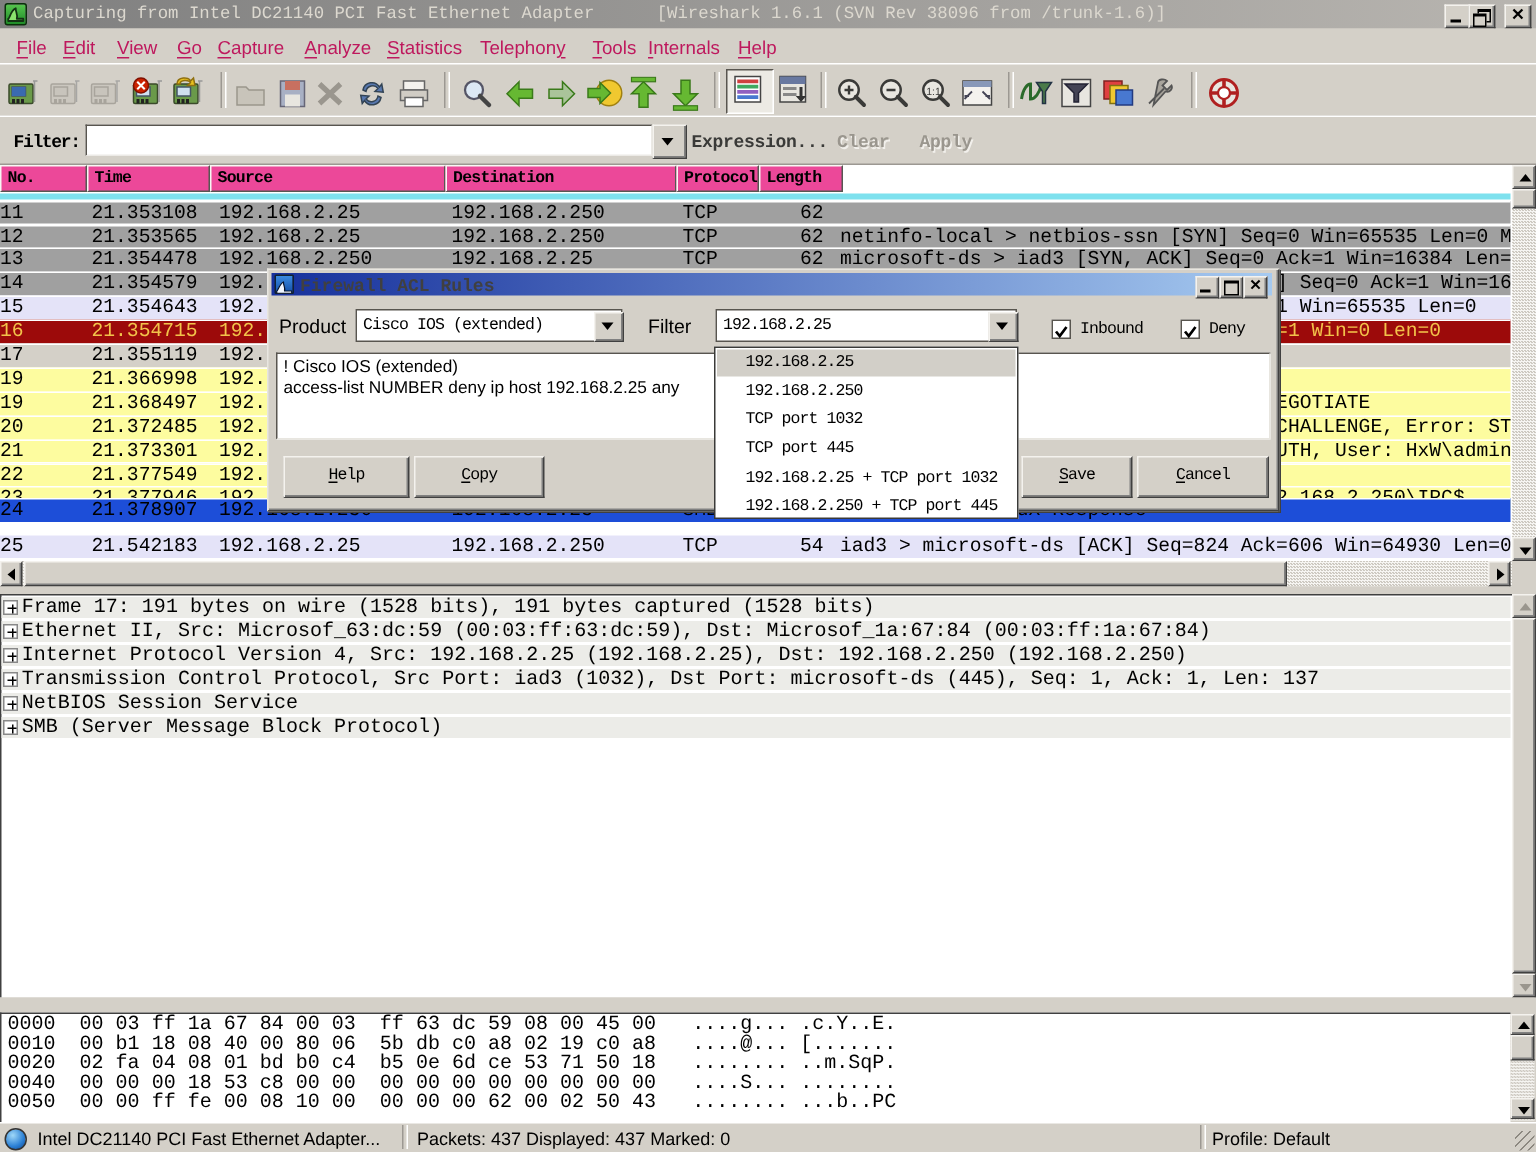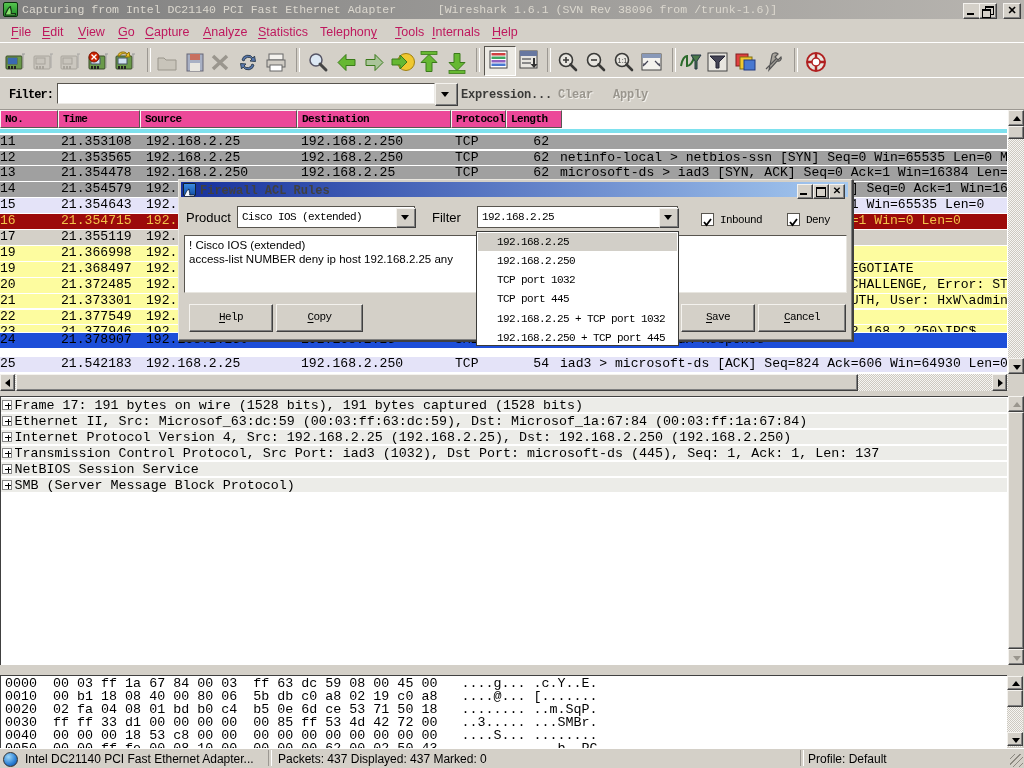--- a/index.html
+++ b/index.html
@@ -428,21 +428,20 @@
     <div class="tri" style="left:4px;top:6px;border-left:4px solid transparent;border-right:4px solid transparent;border-top:5px solid #9a968e"></div>
   </div>
 <div class="arrowbox" style="left:1008px;top:412px;width:16px;height:237px"></div>
 
 <div class="abs" style="left:0;top:665px;width:1024px;height:11px;background:#d4d0c8"></div>
 <div class="abs" style="left:0;top:675px;width:1007px;height:73px;background:#fff;border-top:1px solid #404040;border-left:1px solid #404040;box-sizing:border-box;overflow:hidden">
 <div id="hex" style="position:absolute;left:4px;top:1px">
       <div class="dtxt" style="height:13.1px;line-height:13.1px">0000  00 03 ff 1a 67 84 00 03  ff 63 dc 59 08 00 45 00   ....g... .c.Y..E.</div>
       <div class="dtxt" style="height:13.1px;line-height:13.1px">0010  00 b1 18 08 40 00 80 06  5b db c0 a8 02 19 c0 a8   ....@... [.......</div>
       <div class="dtxt" style="height:13.1px;line-height:13.1px">0020  02 fa 04 08 01 bd b0 c4  b5 0e 6d ce 53 71 50 18   ........ ..m.SqP.</div>
-      <div class="dtxt" style="height:13.1px;line-height:13.1px">0030  ff ff 33 d1 00 00 00 00  00 85 ff 53 4d 42 72 00   ..3..... ...SMBr.</div>
       <div class="dtxt" style="height:13.1px;line-height:13.1px">0040  00 00 00 18 53 c8 00 00  00 00 00 00 00 00 00 00   ....S... ........</div>
       <div class="dtxt" style="height:13.1px;line-height:13.1px">0050  00 00 ff fe 00 08 10 00  00 00 00 62 00 02 50 43   ........ ...b..PC</div>
     </div>
 </div>
 
 <div class="abs stipple" style="left:1007px;top:676px;width:16px;height:71px"></div>
 <div class="arrowbox" style="left:1007px;top:676px;width:16px;height:14px">
     <div class="tri" style="left:4px;top:4px;border-left:4px solid transparent;border-right:4px solid transparent;border-bottom:5px solid #000"></div>
   </div>
 <div class="arrowbox" style="left:1007px;top:690px;width:16px;height:17px"></div>

